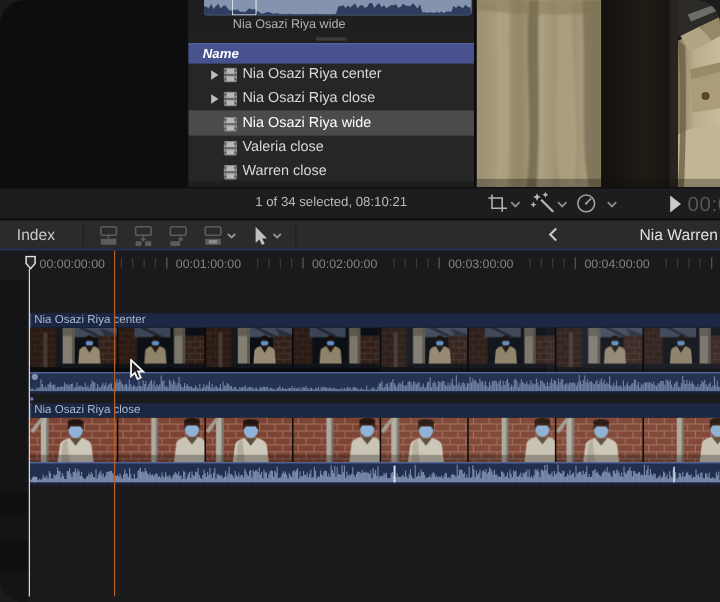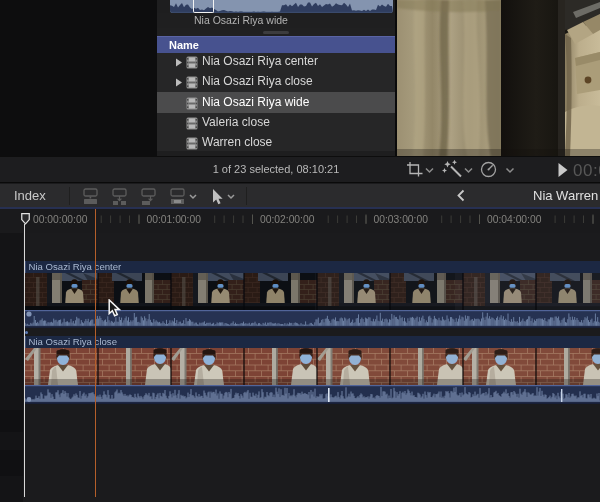--- a/index.html
+++ b/index.html
@@ -1,17 +1,17 @@
 <!DOCTYPE html>
 <html><head><meta charset="utf-8">
 <style>
   * { margin:0; padding:0; box-sizing:border-box; }
   html,body { width:600px; height:502px; background:#1b1b1d; overflow:hidden;
     font-family:"Liberation Sans", sans-serif; }
-  #stage { position:relative; width:600px; height:502px; overflow:hidden; }
+  #stage { position:relative; width:600px; height:502px; overflow:hidden;border-radius:20px; }
   .abs { position:absolute; }
 </style></head>
 <body>
 <div id="stage">
 
 <div class="abs" style="left:0;top:0;width:157px;height:183px;background:#0d0d0e;"></div>
 
 <div class="abs" style="left:157px;top:0;width:238px;height:156px;background:#262627;">
 
   <div class="abs" style="left:0;top:0;width:238px;height:14px;background:#1e1e1f;"></div>
@@ -23,21 +23,21 @@
   </div>
   <div class="abs" style="left:36px;top:0;width:21px;height:12.5px;border:1.5px solid #f2f2f2;border-top:none;border-radius:0 0 2px 2px;"></div>
 
   <div class="abs" style="left:0;top:13px;width:238px;height:15px;background:#1f1f20;"></div>
   <div class="abs" style="left:37px;top:13px;width:200px;height:15px;color:#b2b2b2;font-size:10.5px;line-height:15px;">Nia Osazi Riya wide</div>
 
   <div class="abs" style="left:0;top:28px;width:238px;height:8px;background:#202021;"></div>
   <div class="abs" style="left:106px;top:30.5px;width:26px;height:3px;background:#3c3c3e;border-radius:2px;"></div>
   <div class="abs" style="left:0;top:151px;width:238px;height:5px;background:#1e1e1f;"></div>
 
-  <div class="abs" style="left:0;top:36px;width:238px;height:17px;background:#47528f;border-top:1px solid #5a64a4;color:#ffffff;font-size:11px;font-weight:bold;line-height:16px;padding-left:12px;">Name</div>
+  <div class="abs" style="left:0;top:36px;width:238px;height:17px;background:#47528f;border-top:1px solid #5a64a4;color:#ffffff;font-size:11px;font-weight:bold;line-height:16px;padding-left:12px;font-style:italic;">Name</div>
 </div>
 
 <div class="abs" style="left:157px;top:53px;width:238px;height:100px;overflow:hidden;font-size:12px;color:#d8d8d8;">
   <div class="abs" style="left:0;top:39.4px;width:238px;height:20.3px;background:#4b4b4c;"></div>
   <div class="abs" style="left:45px;top:1px;">Nia Osazi Riya center</div>
   <div class="abs" style="left:45px;top:21.3px;">Nia Osazi Riya close</div>
   <div class="abs" style="left:45px;top:41.6px;color:#ffffff;">Nia Osazi Riya wide</div>
   <div class="abs" style="left:45px;top:61.9px;">Valeria close</div>
   <div class="abs" style="left:45px;top:82.2px;">Warren close</div>
   <svg class="abs" style="left:18px;top:4.5px" width="8" height="9">
@@ -149,21 +149,21 @@
   <path d="M186,22 L203,14 L203,30 L196,34 Z" fill="#968867"></path>
   <path d="M178,58 L203,52 L203,90 L180,94 Z" fill="#ab9d79"></path>
   <path d="M178,58 L203,52 L203,60 L179,66 Z" fill="#998b68"></path>
   <circle cx="191" cy="80" r="3.4" fill="#5d4526"></circle>
   <path d="M168,112 C178,106 192,104 203,106 L203,157 L168,157 Z" fill="#c2b593"></path>
   <path d="M168,34 C171,70 170,120 168,157 L173,157 C175,110 175,70 174,38 Z" fill="#6e6248" opacity="0.8"></path>
   <rect x="0" y="149" width="203" height="8" fill="#14120e" opacity="0.3"></rect>
 </svg>
 
 <div class="abs" style="left:0;top:156px;width:600px;height:27px;background:#1d1d1f;border-top:1px solid #0d0d0d;border-bottom:1px solid #0a0a0a;"></div>
-<div class="abs" style="left:157px;top:160px;width:238px;height:18px;color:#b9b9b9;font-size:11px;text-align:center;line-height:18px;">1 of 23 selected, 08:10:21</div>
+<div class="abs" style="left:157px;top:160px;width:238px;height:18px;color:#b9b9b9;font-size:11px;text-align:center;line-height:18px;">1 of 34 selected, 08:10:21</div>
 
 <svg class="abs" style="left:404px;top:159px" width="196" height="22" viewBox="0 0 196 22">
   <g stroke="#b5b5b5" stroke-width="1.3" fill="none">
     <path d="M6,3 L6,14.5 L18.5,14.5"></path>
     <path d="M3,6 L14.5,6 L14.5,17.5"></path>
   </g>
   <path d="M22,9.5 L25.5,13 L29,9.5" stroke="#8d8d8d" stroke-width="1.5" fill="none"></path>
   <g stroke="#b5b5b5" stroke-width="1.9" fill="none">
     <path d="M47,7.5 L57,17.5"></path>
   </g>

